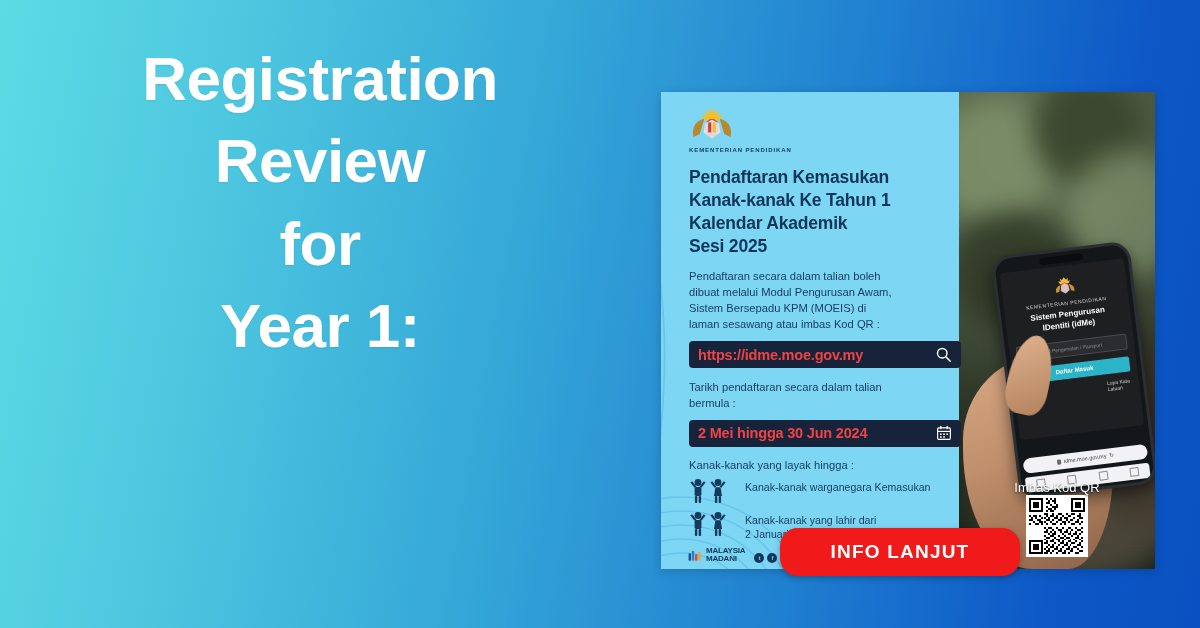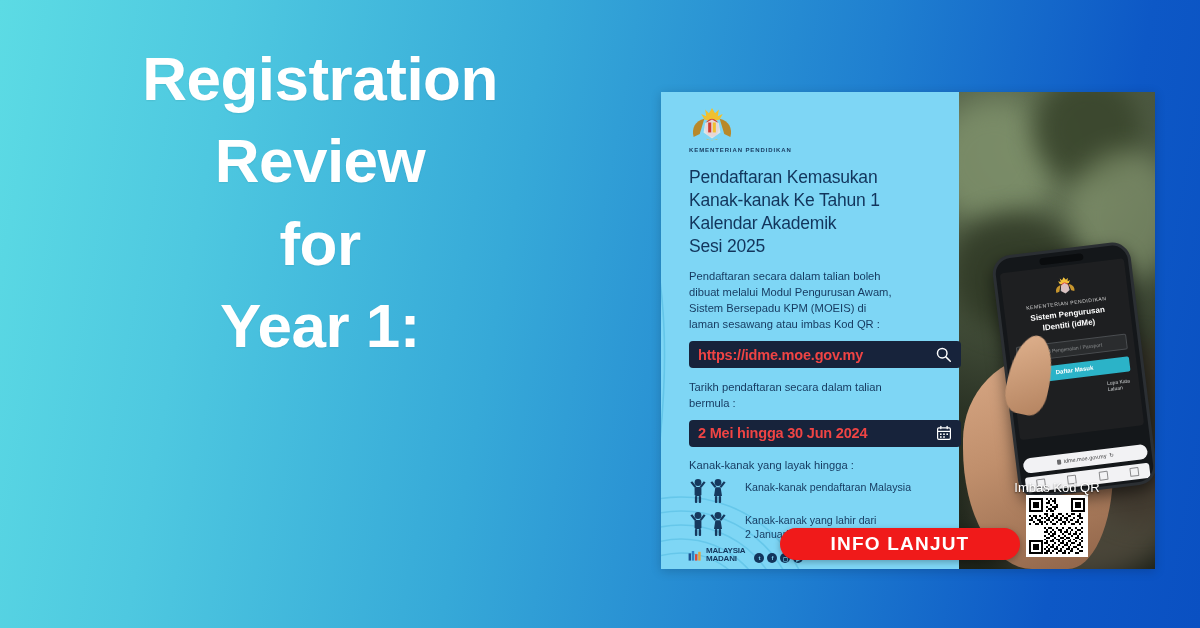--- a/index.html
+++ b/index.html
@@ -255,21 +255,21 @@
   .crest { width: 46px; height: 36px; margin-bottom: 1px; }
   .ministry {
     font-size: 6px;
     font-weight: bold;
     color: #16395e;
     letter-spacing: .9px;
     margin-bottom: 13px;
   }
   .ptitle {
     font-size: 17.5px;
-    font-weight: normal;
+    font-weight: bold;
     color: #12355c;
     line-height: 1.32;
     letter-spacing: -0.2px;
     margin-bottom: 11px;
   }
   .ptitle .tln { display: block; white-space: pre; }
   .pbody {
     font-size: 11.2px;
     color: #15395f;
     line-height: 1.42;
@@ -354,21 +354,21 @@
     transform: scale(1.25);
     transform-origin: left center;
   }
 
   
   .info-pill {
     position: absolute;
     left: 780px;
     top: 528px;
     width: 240px;
-    height: 32px;
+    height: 48px;
     background: #f01a1a;
     border-radius: 18px;
     color: #ffffff;
     font-size: 19px;
     font-weight: bold;
     letter-spacing: 1.2px;
     display: flex;
     align-items: center;
     justify-content: center;
     box-shadow: 0 2px 6px rgba(0,0,0,.28);
@@ -714,21 +714,21 @@
           <g fill="#16395e">
             <circle cx="29" cy="4.5" r="3.4"></circle>
             <path d="M25 18 L26.4 9.2 L31.6 9.2 L33 18 Z"></path>
             <path d="M25.6 9.8 L21.4 4.6 L23.2 3.2 L27.4 8.4 Z"></path>
             <path d="M32.4 9.8 L36.6 4.6 L34.8 3.2 L30.6 8.4 Z"></path>
             <rect x="25.9" y="18" width="2.4" height="7" rx="1"></rect>
             <rect x="29.7" y="18" width="2.4" height="7" rx="1"></rect>
           </g>
         </svg>
         <div class="elig-text">
-          <span class="eln">Kanak-kanak pendaftaran Malaysia</span>
+          <span class="eln">Kanak-kanak warganegara Kemasukan</span>
         </div>
       </div>
 
       <div class="elig-row">
         <svg class="kids" viewBox="0 0 46 26">
           <g fill="#16395e">
             <circle cx="9" cy="4.5" r="3.4"></circle>
             <rect x="5.6" y="9" width="6.8" height="9" rx="1.4"></rect>
             <path d="M5.6 9.8 L1.4 4.6 L3.2 3.2 L7.4 8.4 Z"></path>
             <path d="M12.4 9.8 L16.6 4.6 L14.8 3.2 L10.6 8.4 Z"></path>

